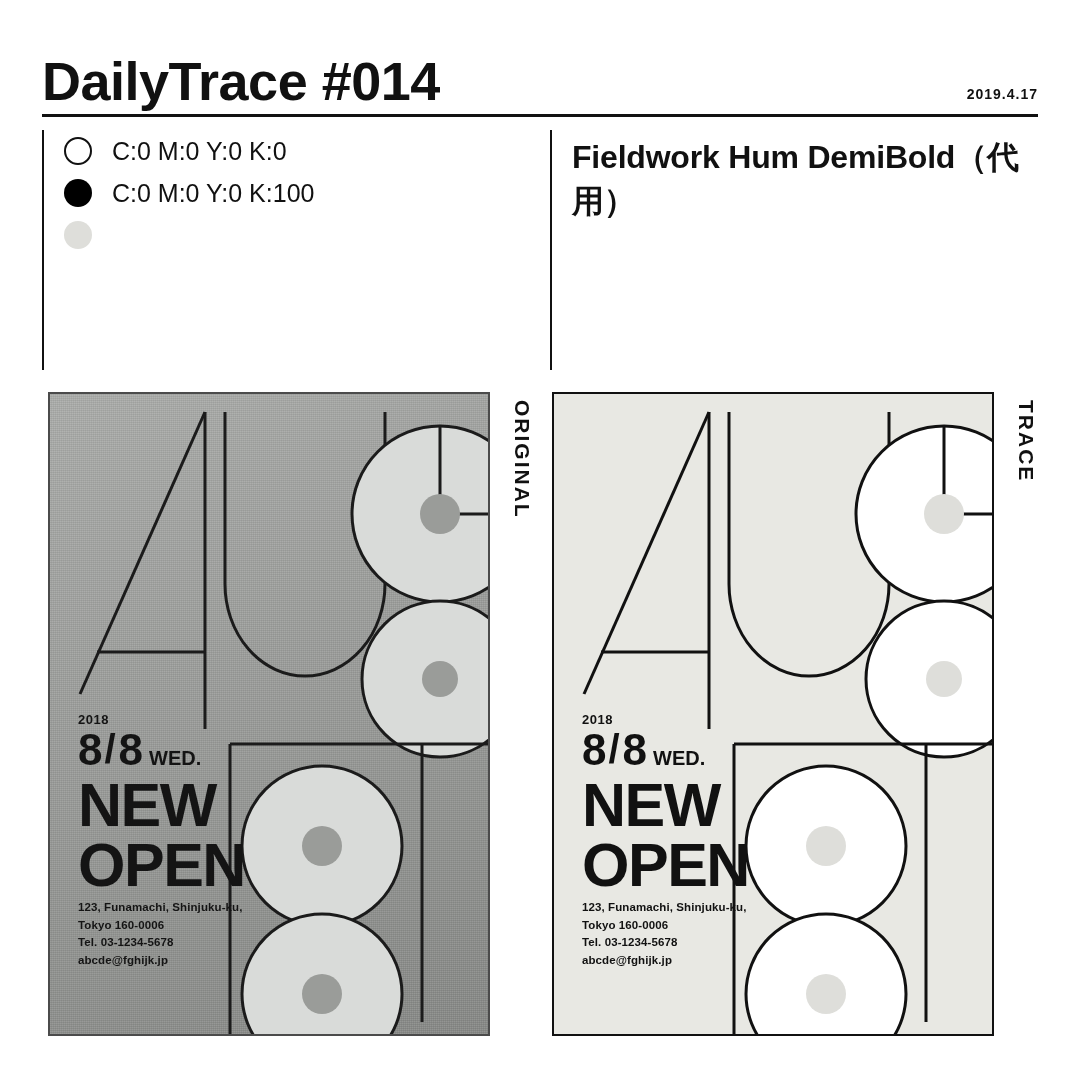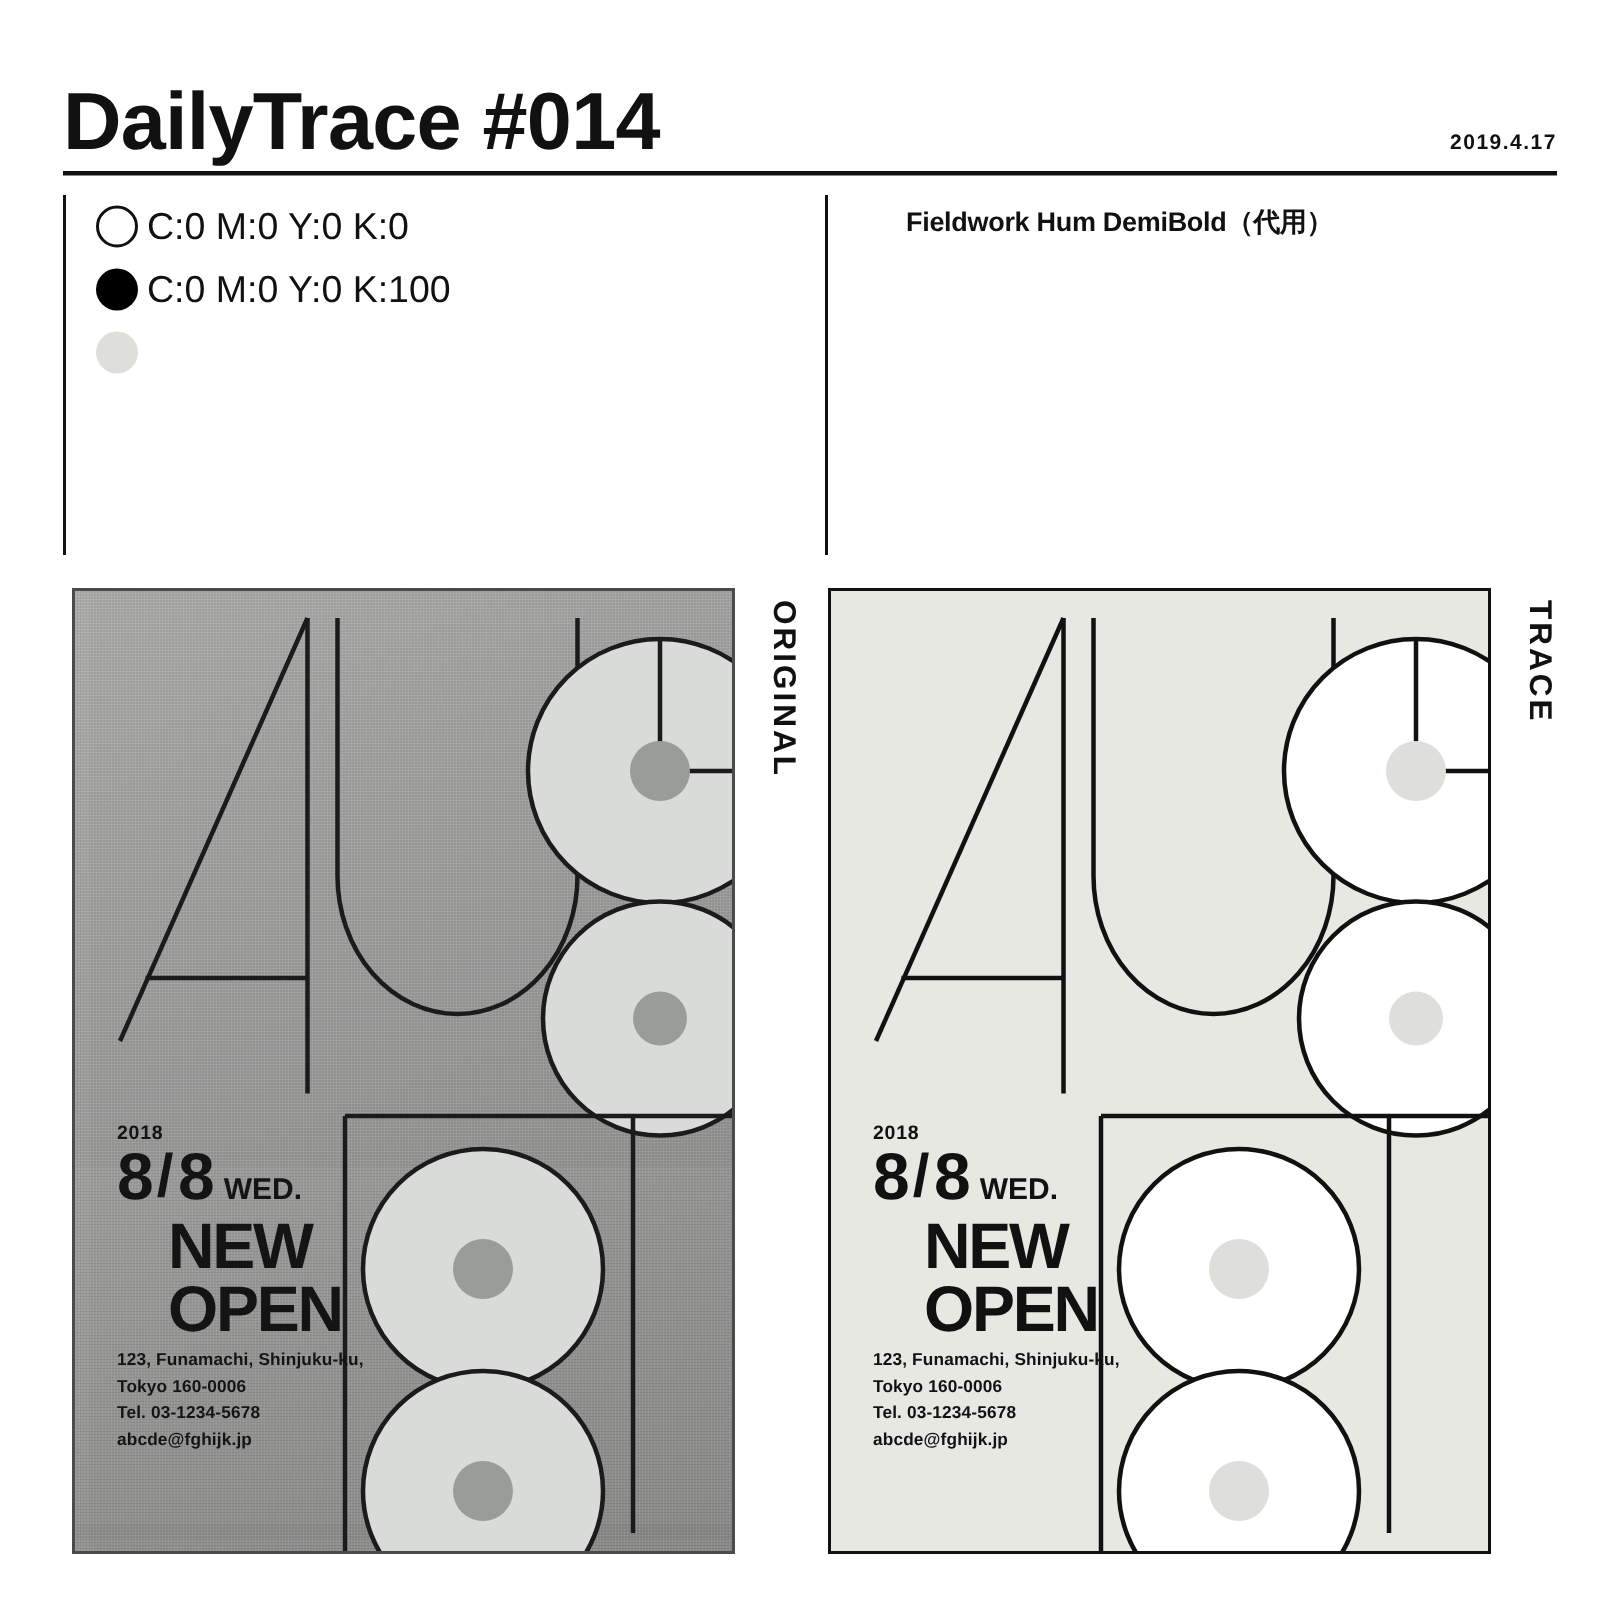--- a/index.html
+++ b/index.html
@@ -74,31 +74,30 @@
     align-items: center;
     height: 42px;
   }
   .swatch {
     width: 28px;
     height: 28px;
     border-radius: 50%;
     flex: none;
   }
   .swatch-label {
-    margin-left: 6px;
+    margin-left: 20px;
     font-size: 25px;
     letter-spacing: 0px;
   }
 
   .font-name {
-    font-size: 18px;
+    font-size: 32px;
     font-weight: bold;
     letter-spacing: -0.2px;
     padding-top: 6px;
-    margin-left: 32px;
   }
 
   
   .posters {
     position: absolute;
     left: 42px;
     top: 392px;
     width: 996px;
     height: 650px;
   }
@@ -188,26 +187,25 @@
     margin: 0 3px;
     transform: translateY(-2px);
   }
   .date-wed {
     font-size: 20px;
     font-weight: bold;
     margin-left: 7px;
     letter-spacing: 0px;
   }
   .new-open {
-    font-size: 43px;
+    font-size: 61px;
     font-weight: bold;
     line-height: 0.97;
     letter-spacing: -1.5px;
     margin-top: 4px;
-    margin-left: 34px;
   }
   .addr {
     margin-top: 4px;
     font-size: 11.5px;
     font-weight: bold;
     line-height: 1.55;
     letter-spacing: 0.1px;
   }
 </style>
 </head>

